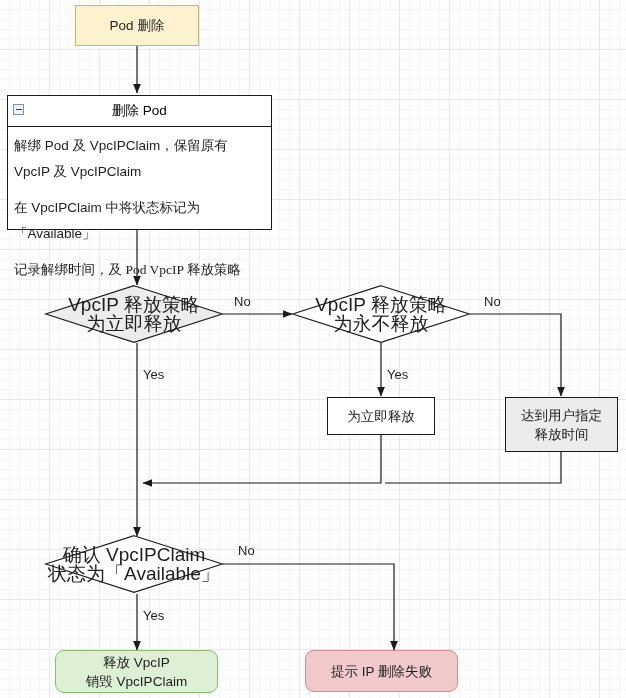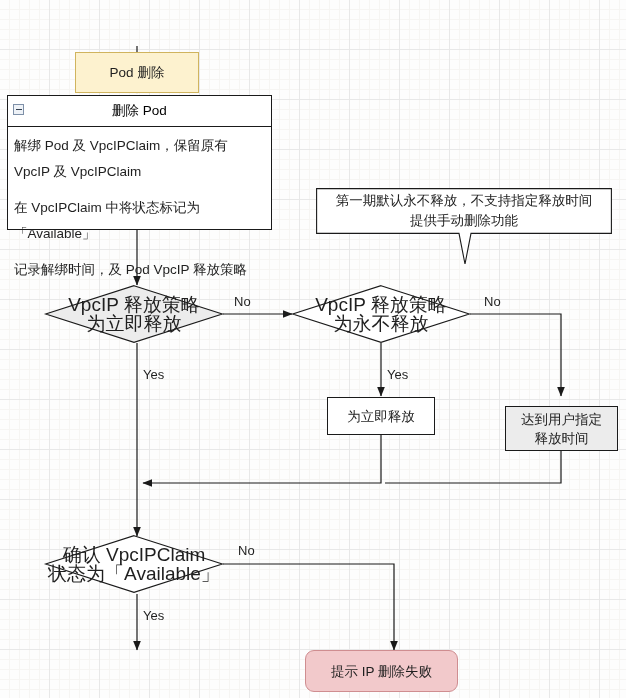--- a/index.html
+++ b/index.html
@@ -106,20 +106,21 @@
     padding: 6px 6px 4px 6px;
   }
   .group-line {
     font-size: 13.5px;
     line-height: 26px;
     color: #1f1f1f;
     margin-bottom: 10px;
   }
   .group-line:last-child {
     margin-bottom: 0;
+    font-family: Liberation Serif, serif;
   }
   .diamond-wrap {
     position: absolute;
   }
   .diamond-wrap svg {
     position: absolute;
     left: 0;
     top: 0;
     overflow: visible;
   }
@@ -195,71 +196,66 @@
 
     <path d="M381,435 L381,483 L143,483" stroke="#1a1a1a" stroke-width="1.2" fill="none" marker-end="url(#arrow)"></path>
 
     <path d="M561,442 L561,483 L385,483" stroke="#1a1a1a" stroke-width="1.2" fill="none"></path>
 
     <path d="M137,594 L137,650" stroke="#1a1a1a" stroke-width="1.2" fill="none" marker-end="url(#arrow)"></path>
 
     <path d="M223,564 L394,564 L394,650" stroke="#1a1a1a" stroke-width="1.2" fill="none" marker-end="url(#arrow)"></path>
   </svg>
 
-  <div class="node node-start" style="left:75px; top:5px; width:124px; height:41px;margin-top:47px;">Pod 删除</div>
+  <div class="node node-start" style="left:75px; top:5px; width:124px; height:41px;">Pod 删除</div>
 
   <div class="group-box" style="left:7px; top:95px; width:265px; height:135px;">
     <div class="group-header">
       <span class="collapse-toggle"></span>
       <span>删除 Pod</span>
     </div>
     <div class="group-body">
       <div class="group-line">解绑 Pod 及 VpcIPClaim，保留原有 VpcIP 及 VpcIPClaim</div>
       <div class="group-line">在 VpcIPClaim 中将状态标记为「Available」</div>
       <div class="group-line">记录解绑时间，及 Pod VpcIP 释放策略</div>
     </div>
   </div>
 
-  <div class="note-wrap" style="left:316px; top:188px; width:296px; height:85px;">
-    <svg width="296" height="85" viewBox="0 0 296 85">
-      <path d="M0.6,0.6 L295.4,0.6 L295.4,45.4 L155,45.4 L149,76 L143,45.4 L0.6,45.4 z" fill="#ffffff" stroke="#1a1a1a" stroke-width="1.1"></path>
-    </svg>
-    <div class="note-label">第一期默认永不释放，不支持指定释放时间
-提供手动删除功能</div>
-  </div>
 
   <div class="diamond-wrap" style="left:45px; top:285px; width:178px; height:58px;">
     <svg width="178" height="58" viewBox="0 0 178 58">
       <path d="M89,0.7 L177.3,29 L89,57.3 L0.7,29 z" fill="#ececec" stroke="#1a1a1a" stroke-width="1.1"></path>
     </svg>
     <div class="diamond-label">VpcIP 释放策略
 为立即释放</div>
   </div>
 
   <div class="diamond-wrap" style="left:292px; top:285px; width:178px; height:58px;">
     <svg width="178" height="58" viewBox="0 0 178 58">
       <path d="M89,0.7 L177.3,29 L89,57.3 L0.7,29 z" fill="#ffffff" stroke="#1a1a1a" stroke-width="1.1"></path>
     </svg>
     <div class="diamond-label">VpcIP 释放策略
 为永不释放</div>
   </div>
 
   <div class="node node-plain" style="left:327px; top:397px; width:108px; height:38px;">为立即释放</div>
 
-  <div class="node node-gray" style="left:505px; top:406px; width:113px; height:45px;">达到用户指定
+  <div class="node node-gray" style="left:505px; top:397px; width:113px; height:55px;">达到用户指定
 释放时间</div>
 
   <div class="diamond-wrap" style="left:45px; top:535px; width:178px; height:58px;">
     <svg width="178" height="58" viewBox="0 0 178 58">
       <path d="M89,0.7 L177.3,29 L89,57.3 L0.7,29 z" fill="#ffffff" stroke="#1a1a1a" stroke-width="1.1"></path>
     </svg>
     <div class="diamond-label">确认 VpcIPClaim
 状态为「Available」</div>
   </div>
 
+  <div class="node node-success" style="left:55px; top:650px; width:163px; height:43px;">释放 VpcIP
+销毁 VpcIPClaim</div>
 
   <div class="node node-fail" style="left:305px; top:650px; width:153px; height:42px;">提示 IP 删除失败</div>
 
   <div class="edge-label" style="left:234px; top:294px;">No</div>
 
   <div class="edge-label" style="left:143px; top:367px;">Yes</div>
 
   <div class="edge-label" style="left:484px; top:294px;">No</div>
 
   <div class="edge-label" style="left:387px; top:367px;">Yes</div>

